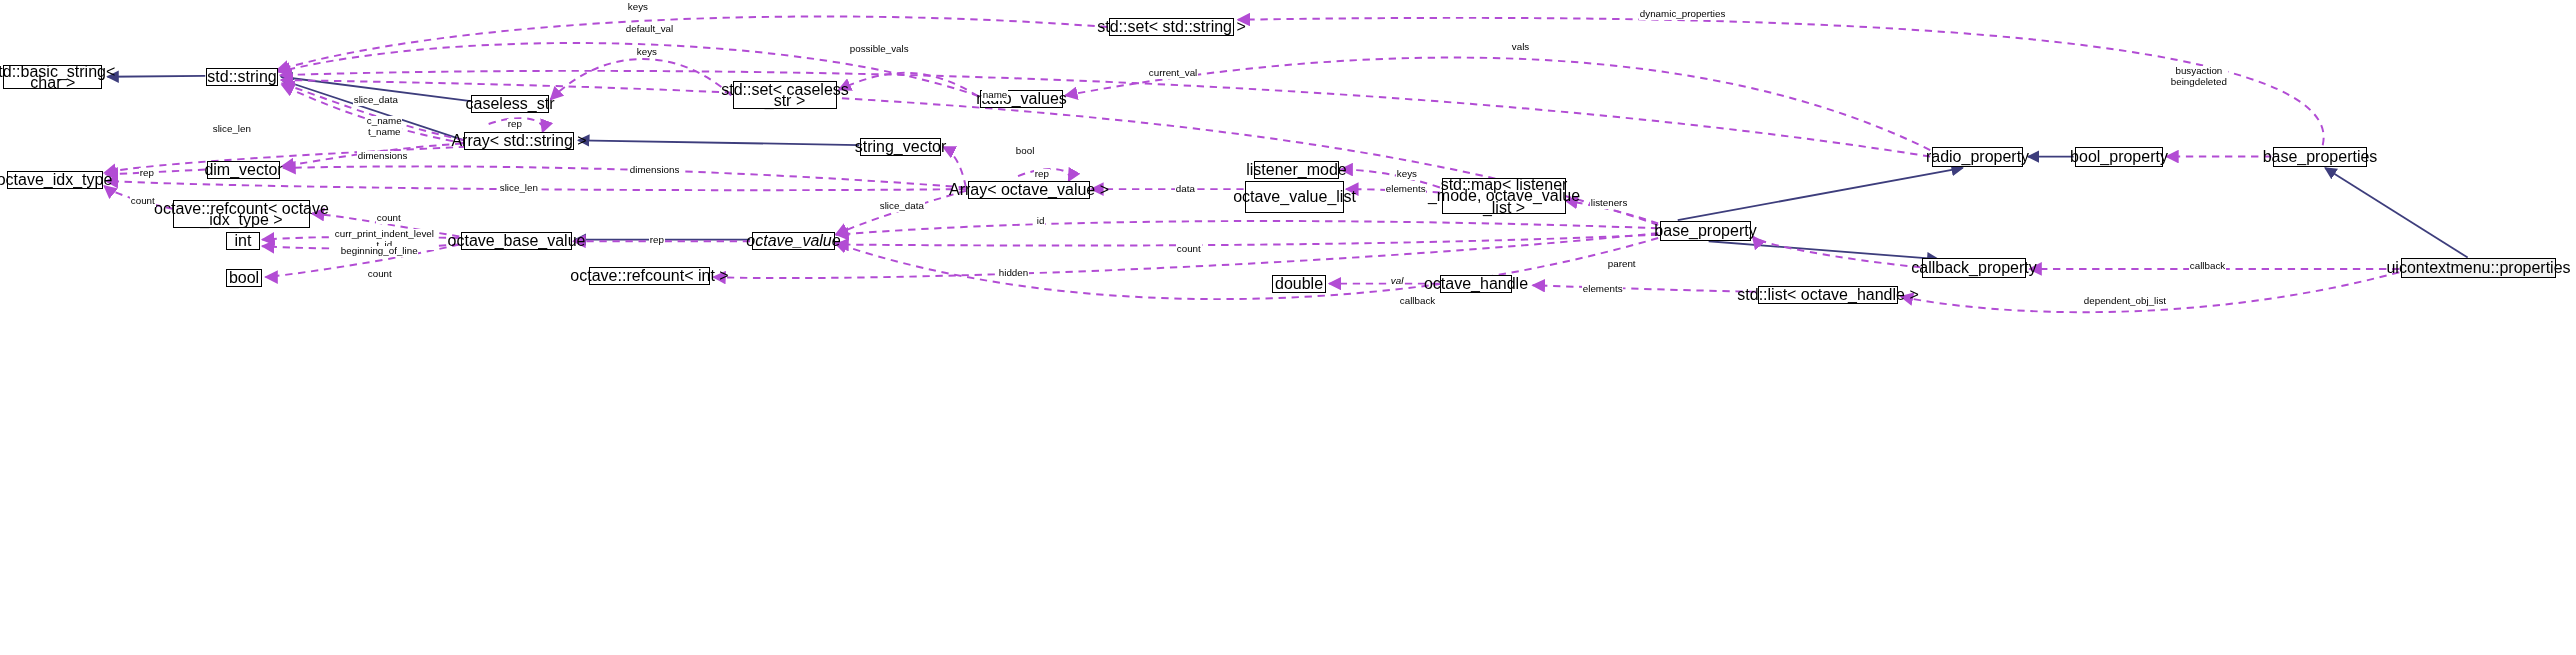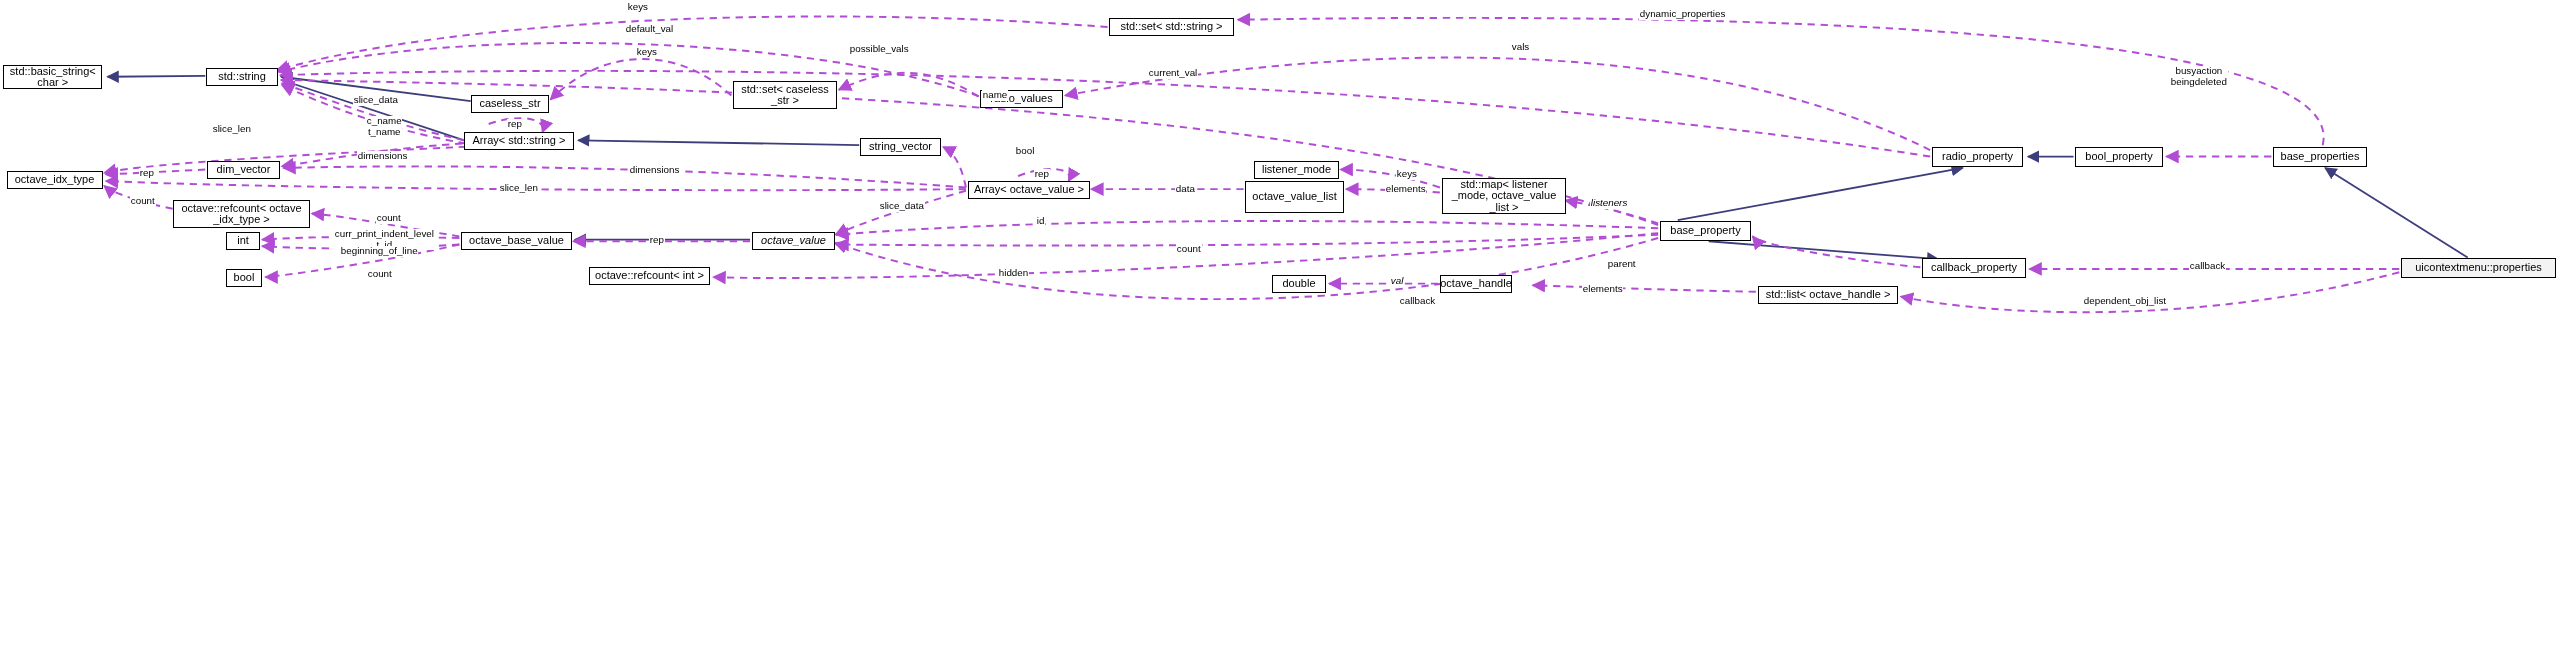--- a/index.html
+++ b/index.html
@@ -22,21 +22,21 @@
     width: 2576px;
     height: 656px;
     pointer-events: none;
   }
   .node {
     position: absolute;
     box-sizing: border-box;
     border: 0.8px solid #000000;
     background: #ffffff;
     color: #000000;
-    font-size: 11px;
+    font-size: 16px;
     line-height: 11.4px;
     text-align: center;
     display: flex;
     align-items: center;
     justify-content: center;
     white-space: pre;
     padding: 0.8px 3.3px;
     z-index: 5;
   }
   .node.highlight {
@@ -205,21 +205,21 @@
   <div class="edge-label" style="left:212px; top:124px;">slice_len</div>
   <div class="edge-label" style="left:357px; top:151px;">dimensions</div>
   <div class="edge-label" style="left:1015px; top:146px;">bool</div>
   <div class="edge-label" style="left:139px; top:168px;">rep</div>
   <div class="edge-label" style="left:629px; top:165px;">dimensions</div>
   <div class="edge-label" style="left:1396px; top:169px;">keys</div>
   <div class="edge-label" style="left:1034px; top:169px;">rep</div>
   <div class="edge-label" style="left:499px; top:183px;">slice_len</div>
   <div class="edge-label" style="left:1175px; top:184px;">data</div>
   <div class="edge-label" style="left:1385px; top:184px;">elements</div>
-  <div class="edge-label" style="left:1590px; top:198px;font-style:italic;">listeners</div>
+  <div class="edge-label" style="left:1590px; top:198px;">listeners</div>
   <div class="edge-label" style="left:130px; top:196px;">count</div>
   <div class="edge-label" style="left:879px; top:201px;">slice_data</div>
   <div class="edge-label" style="left:376px; top:213px;">count</div>
   <div class="edge-label" style="left:1036px; top:216px;">id</div>
   <div class="edge-label" style="left:334px; top:229px;">curr_print_indent_level
 t_id</div>
   <div class="edge-label" style="left:649px; top:235px;">rep</div>
   <div class="edge-label" style="left:1176px; top:244px;">count</div>
   <div class="edge-label" style="left:340px; top:246px;">beginning_of_line</div>
   <div class="edge-label" style="left:1607px; top:259px;">parent</div>

